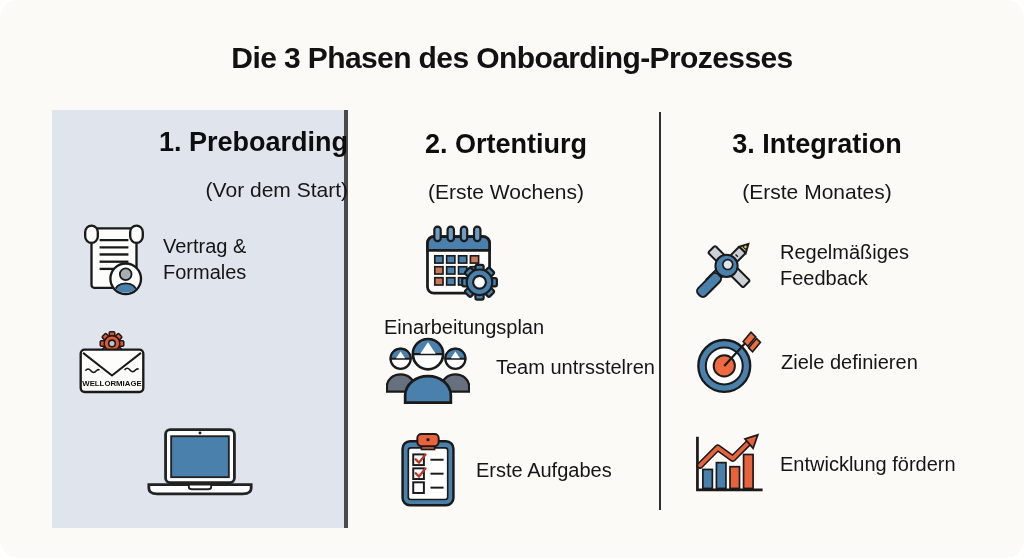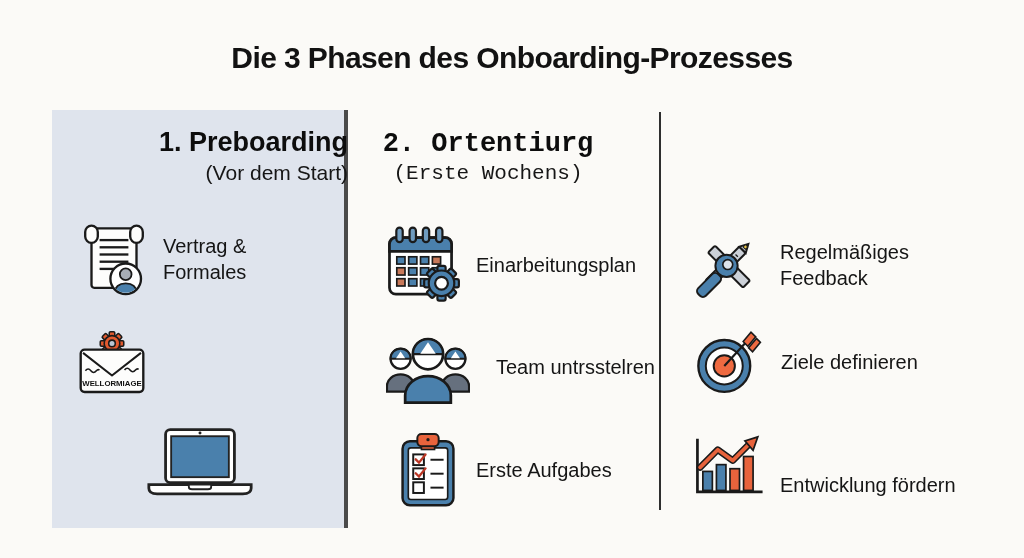--- a/index.html
+++ b/index.html
@@ -1,48 +1,48 @@
 <!DOCTYPE html>
 <html><head>
 <meta charset="utf-8">
 <style>
   html,body{margin:0;padding:0;}
   .canvas{
     position:relative; width:1024px; height:558px; overflow:hidden;
-    background:#fbfaf7; font-family:"Liberation Sans",sans-serif; color:#141414;
+    background:#fbfaf7; font-family:"Liberation Sans",sans-serif; color:#141414;border-radius:18px;
   }
   .title{
     position:absolute; left:0; top:41px; width:1024px; text-align:center;
     font-size:30px; font-weight:bold; letter-spacing:-0.6px; color:#121212;
   }
   .panel1{
     position:absolute; left:52px; top:110px; width:292px; height:418px;
     background:#dfe4ed; border-right:4px solid #4a4a4a;
   }
   .divider23{
     position:absolute; left:659px; top:112px; width:2px; height:398px; background:#2e2e2e;
   }
   .col-header{ position:absolute; text-align:center; }
   .col-header.h1{ left:52px;  top:127px; width:296px;text-align:right; }
-  .col-header.h2{ left:344px; top:129px; width:288px;font-family:Liberation Mono, monospace; }
+  .col-header.h2{ left:362px; top:129px; width:288px; }
   .col-header.h3{ left:672px; top:129px; width:290px; }
   .col-heading{ font-size:27px; font-weight:bold; color:#0d0d0d; }
-  .col-subheading{ font-size:21px; margin-top:3px; color:#161616; }
+  .col-subheading{ font-size:21px; margin-top:20px; color:#161616; }
   .row{ position:absolute; display:flex; align-items:center; }
   .icon-box{ flex:0 0 auto; display:flex; align-items:center; justify-content:center; }
   .item-label{ font-size:20px; line-height:1.3; white-space:pre-line; color:#151515; }
   .c1r1{ left:78px;  top:212px; gap:13px; height:94px; }
   .c1r2{ left:76px;  top:322px; gap:16px; height:82px; }
   .c1r3{ left:52px;  top:424px; width:296px; height:84px; justify-content:center; }
-  .c2r1{ left:384px; top:222px; gap:8px;  height:86px; }
+  .c2r1{ left:384px; top:222px; gap:8px;  height:86px;flex-direction:column; }
   .c2r2{ left:386px; top:328px; gap:26px; height:78px; }
   .c2r3{ left:396px; top:424px; gap:16px; height:92px; }
   .c3r1{ left:696px; top:228px; gap:18px; height:74px; }
   .c3r2{ left:694px; top:328px; gap:17px; height:68px; }
-  .c3r3{ left:692px; top:430px; gap:12px; height:68px;align-items:flex-end; }
+  .c3r3{ left:692px; top:430px; gap:12px; height:68px; }
   svg{ display:block; }
   svg text{ font-family:"Liberation Sans",sans-serif; font-weight:bold; }
 </style>
 </head>
 <body>
 
 <div class="canvas">
 
   <div class="title">Die 3 Phasen des Onboarding-Prozesses</div>
 
@@ -51,20 +51,22 @@
 
   <div class="col-header h1">
     <div class="col-heading">1. Preboarding</div>
     <div class="col-subheading">(Vor dem Start)</div>
   </div>
   <div class="col-header h2">
     <div class="col-heading">2. Ortentiurg</div>
     <div class="col-subheading">(Erste Wochens)</div>
   </div>
   <div class="col-header h3">
+    <div class="col-heading">3. Integration</div>
+    <div class="col-subheading">(Erste Monates)</div>
   </div>
 
   <div class="row c1r1">
     <span class="icon-box">
       <svg width="72" height="90" viewBox="0 0 80 92">
         <defs>
             <clipPath id="avclip">
               <circle cx="53" cy="68" r="15.6"></circle>
             </clipPath>
           </defs>

